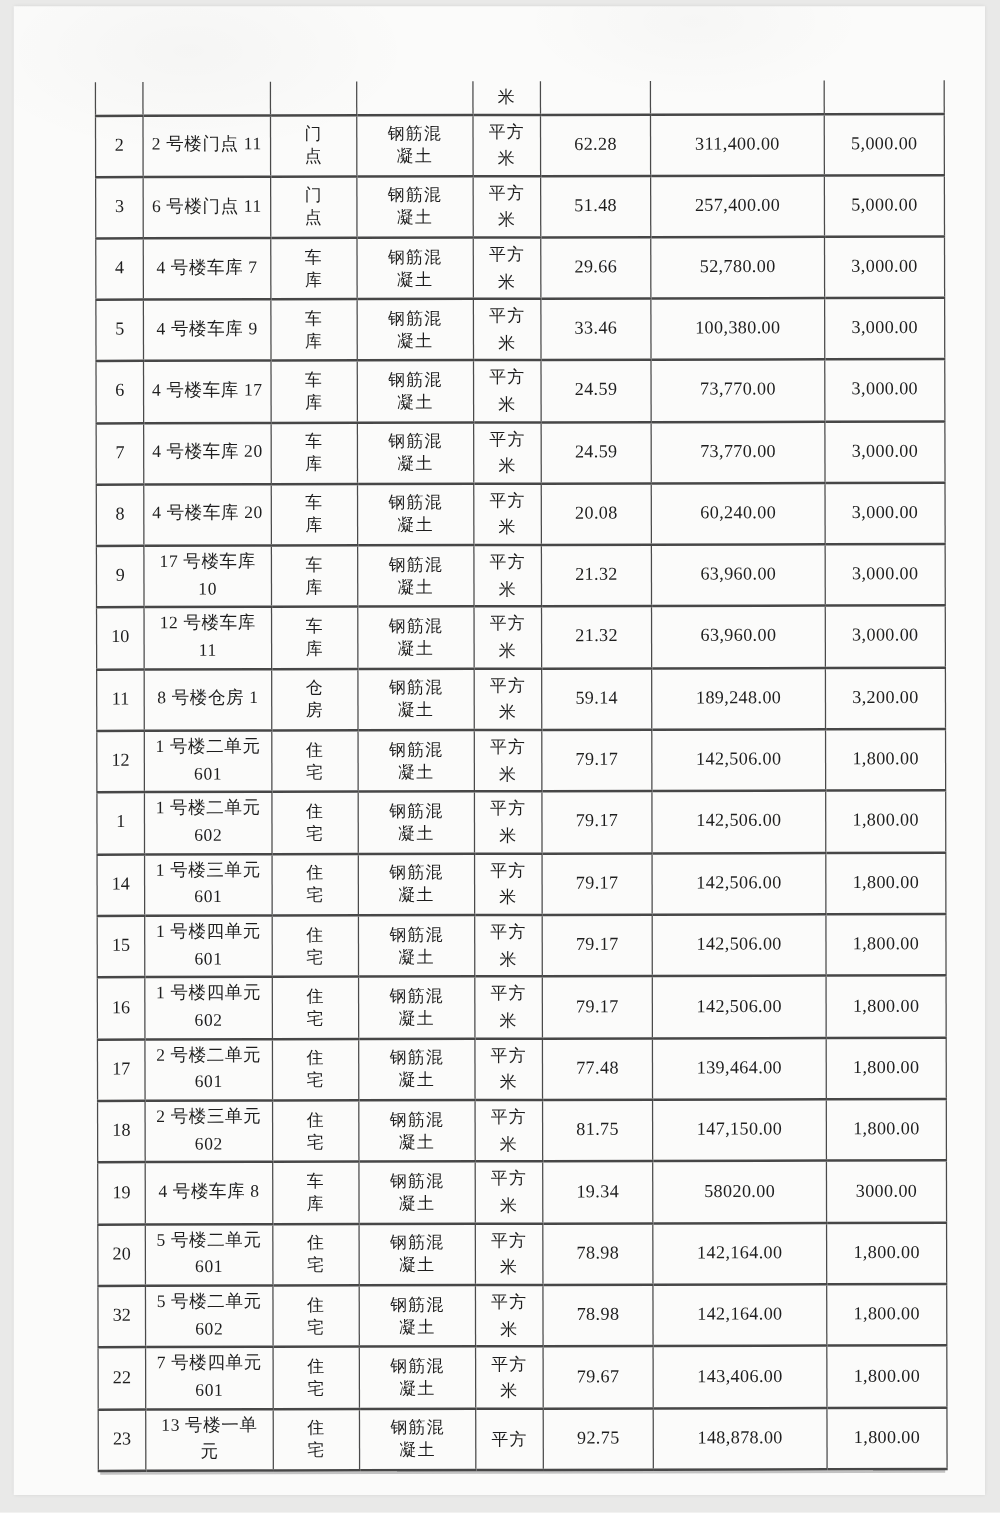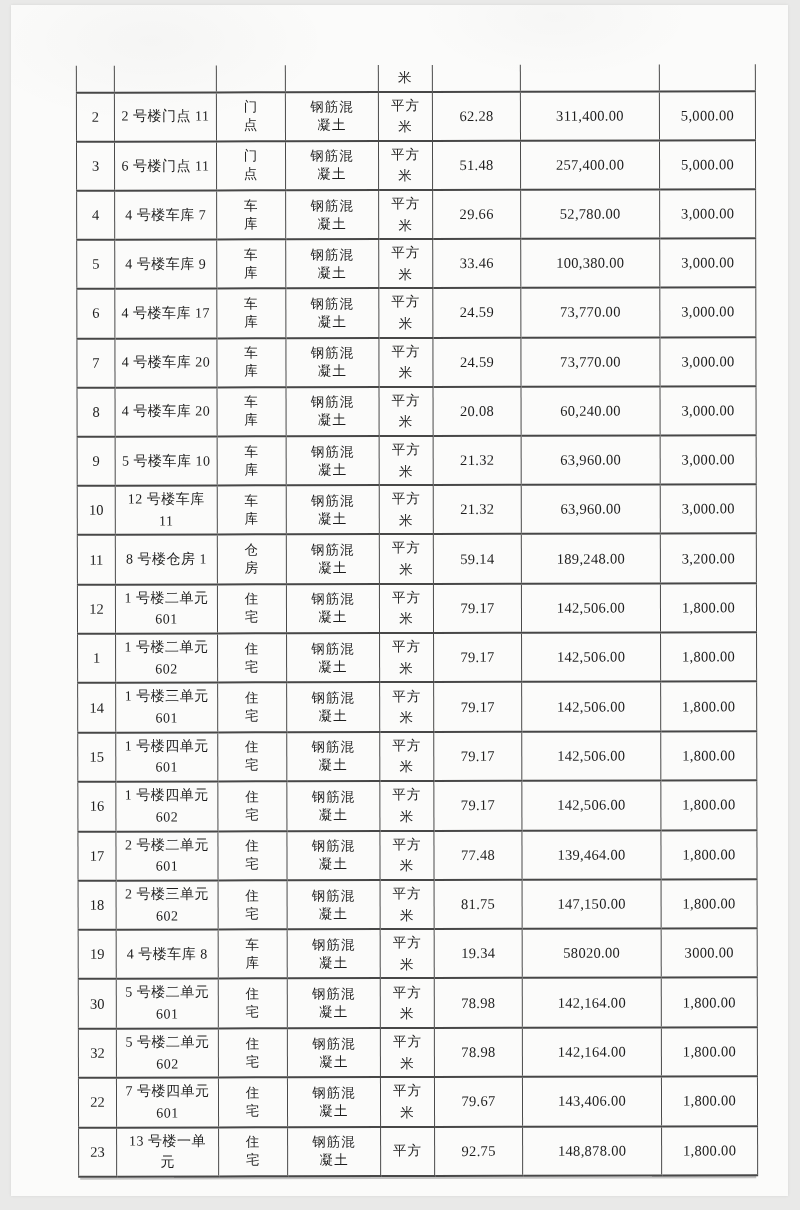--- a/index.html
+++ b/index.html
@@ -166,21 +166,21 @@
           <td class="c-name">4 号楼车库 20</td>
           <td class="c-category">车库</td>
           <td class="c-structure">钢筋混凝土</td>
           <td class="c-unit">平方米</td>
           <td class="c-area">20.08</td>
           <td class="c-amount">60,240.00</td>
           <td class="c-price">3,000.00</td>
         </tr>
         <tr>
           <td class="c-no">9</td>
-          <td class="c-name">5 号楼车库 10</td>
+          <td class="c-name">17 号楼车库 10</td>
           <td class="c-category">车库</td>
           <td class="c-structure">钢筋混凝土</td>
           <td class="c-unit">平方米</td>
           <td class="c-area">21.32</td>
           <td class="c-amount">63,960.00</td>
           <td class="c-price">3,000.00</td>
         </tr>
         <tr>
           <td class="c-no">10</td>
           <td class="c-name">12 号楼车库 11</td>
@@ -282,21 +282,21 @@
           <td class="c-no">19</td>
           <td class="c-name">4 号楼车库 8</td>
           <td class="c-category">车库</td>
           <td class="c-structure">钢筋混凝土</td>
           <td class="c-unit">平方米</td>
           <td class="c-area">19.34</td>
           <td class="c-amount">58020.00</td>
           <td class="c-price">3000.00</td>
         </tr>
         <tr>
-          <td class="c-no">30</td>
+          <td class="c-no">20</td>
           <td class="c-name">5 号楼二单元
 601</td>
           <td class="c-category">住宅</td>
           <td class="c-structure">钢筋混凝土</td>
           <td class="c-unit">平方米</td>
           <td class="c-area">78.98</td>
           <td class="c-amount">142,164.00</td>
           <td class="c-price">1,800.00</td>
         </tr>
         <tr>

